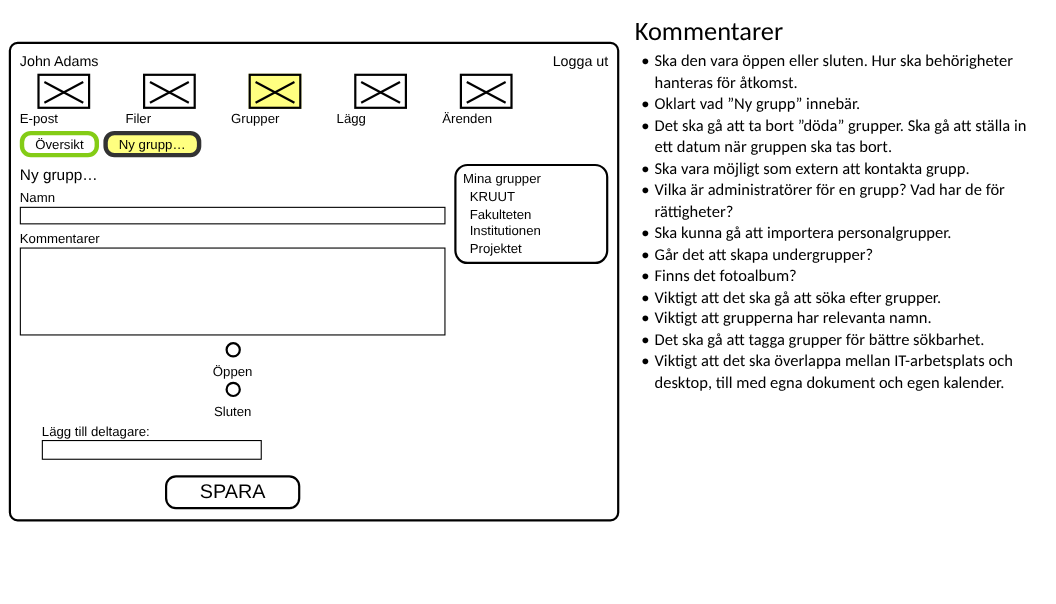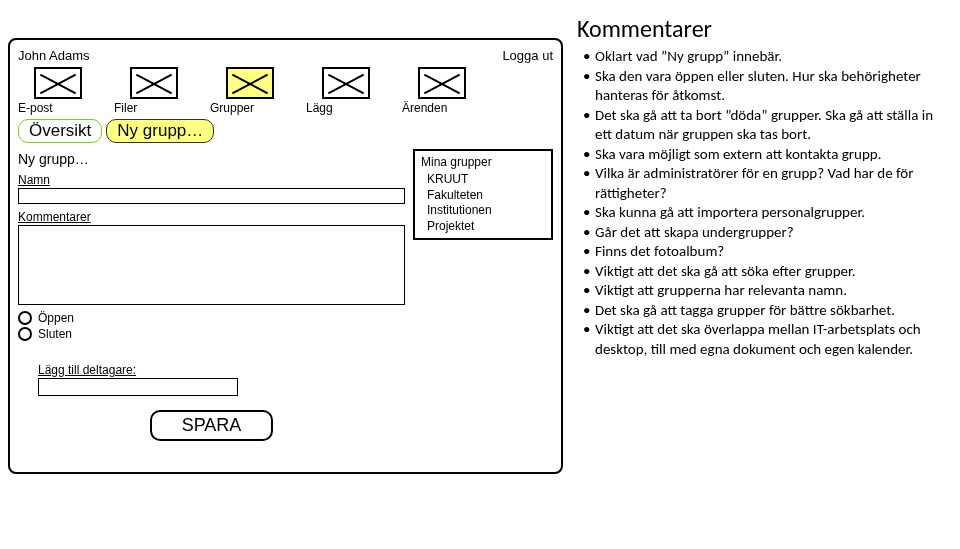--- a/index.html
+++ b/index.html
@@ -62,45 +62,45 @@
     left: 2px; right: 2px;
     top: 50%;
     border-top: 2px solid #000;
     transform-origin: center;
   }
   .ph::before { transform: rotate(28deg); }
   .ph::after  { transform: rotate(-28deg); }
   .tool-label { font-size: 12px; }
   .tabs { display: flex; gap: 4px; margin-bottom: 6px; }
   .tab {
-    border: 1px solid #84cc16;
+    border: 4px solid #84cc16;
     border-radius: 10px;
     padding: 1px 10px;
-    font-size: 17px;
+    font-size: 12px;
   }
   .tab.active { background: #ffff80; border-color: #333; }
   .layout { display: flex; gap: 8px; }
   .form-col { flex: 1; }
   .side-col { width: 140px; }
   .form-title { font-size: 14px; margin: 2px 0 6px 0; }
   .row { margin-bottom: 6px; }
-  .lbl { font-size: 12px; margin-bottom: 1px; text-decoration: underline; }
+  .lbl { font-size: 12px; margin-bottom: 1px; }
   .text-input {
     width: 100%;
     border: 1.5px solid #000;
     height: 16px;
     background: #fff;
   }
   .textarea {
     width: 100%;
     border: 1.5px solid #000;
     height: 80px;
     background: #fff;
   }
-  .radio-row { display: flex; align-items: center; gap: 6px; font-size: 12px; margin-bottom: 2px; }
+  .radio-row { display: flex; align-items: center; gap: 6px; font-size: 12px; margin-bottom: 2px; flex-direction: column; }
   .radio {
     width: 14px; height: 14px;
     border: 2px solid #000;
     border-radius: 7px;
   }
   .participant-input {
     width: 200px;
     border: 1.5px solid #000;
     height: 18px;
     margin-left: 20px;
@@ -108,21 +108,21 @@
   .save-btn-wrap { text-align: center; margin-top: 14px; }
   .save-btn {
     border: 2px solid #000;
     border-radius: 10px;
     padding: 3px 30px;
     display: inline-block;
     font-size: 18px;
   }
   .panel {
     border: 2px solid #000;
-    border-radius: 0;
+    border-radius: 12px;
     padding: 4px 6px;
     margin-bottom: 8px;
     font-size: 12px;
   }
   .panel-title { font-size: 12px; margin-bottom: 3px; }
   .panel-item { padding-left: 6px; line-height: 1.3; }
   .avatar-list { display: flex; flex-direction: column; gap: 6px; align-items: center; margin-top: 4px; }
   .avatar {
     width: 34px; height: 34px;
     border: 2px solid #000;
@@ -199,21 +199,21 @@
           <div class="textarea"></div>
         </div>
         <div class="radio-row">
           <div class="radio"></div>
           <span>Öppen</span>
         </div>
         <div class="radio-row">
           <div class="radio"></div>
           <span>Sluten</span>
         </div>
-        <div class="row" style="margin-top:22px;">
+        <div class="row" style="margin-top:4px;">
           <div class="lbl" style="margin-left:20px;">Lägg till deltagare:</div>
           <div class="participant-input"></div>
         </div>
         <div class="save-btn-wrap">
           <div class="save-btn">SPARA</div>
         </div>
       </div>
 
       <div class="side-col">
         <div class="panel">
@@ -224,22 +224,22 @@
           <div class="panel-item">Projektet</div>
         </div>
       </div>
     </div>
   </div>
 </div>
 
 <div class="right comments">
   <div class="comments-title">Kommentarer</div>
   <ul>
+    <li>Ska den vara öppen eller sluten. Hur ska behörigheter hanteras för åtkomst.</li>
     <li>Oklart vad ”Ny grupp” innebär.</li>
-    <li>Ska den vara öppen eller sluten. Hur ska behörigheter hanteras för åtkomst.</li>
     <li>Det ska gå att ta bort ”döda” grupper. Ska gå att ställa in ett datum när gruppen ska tas bort.</li>
     <li>Ska vara möjligt som extern att kontakta grupp.</li>
     <li>Vilka är administratörer för en grupp? Vad har de för rättigheter?</li>
     <li>Ska kunna gå att importera personalgrupper.</li>
     <li>Går det att skapa undergrupper?</li>
     <li>Finns det fotoalbum?</li>
     <li>Viktigt att det ska gå att söka efter grupper.</li>
     <li>Viktigt att grupperna har relevanta namn.</li>
     <li>Det ska gå att tagga grupper för bättre sökbarhet.</li>
     <li>Viktigt att det ska överlappa mellan IT-arbetsplats och desktop, till med egna dokument och egen kalender.</li>

